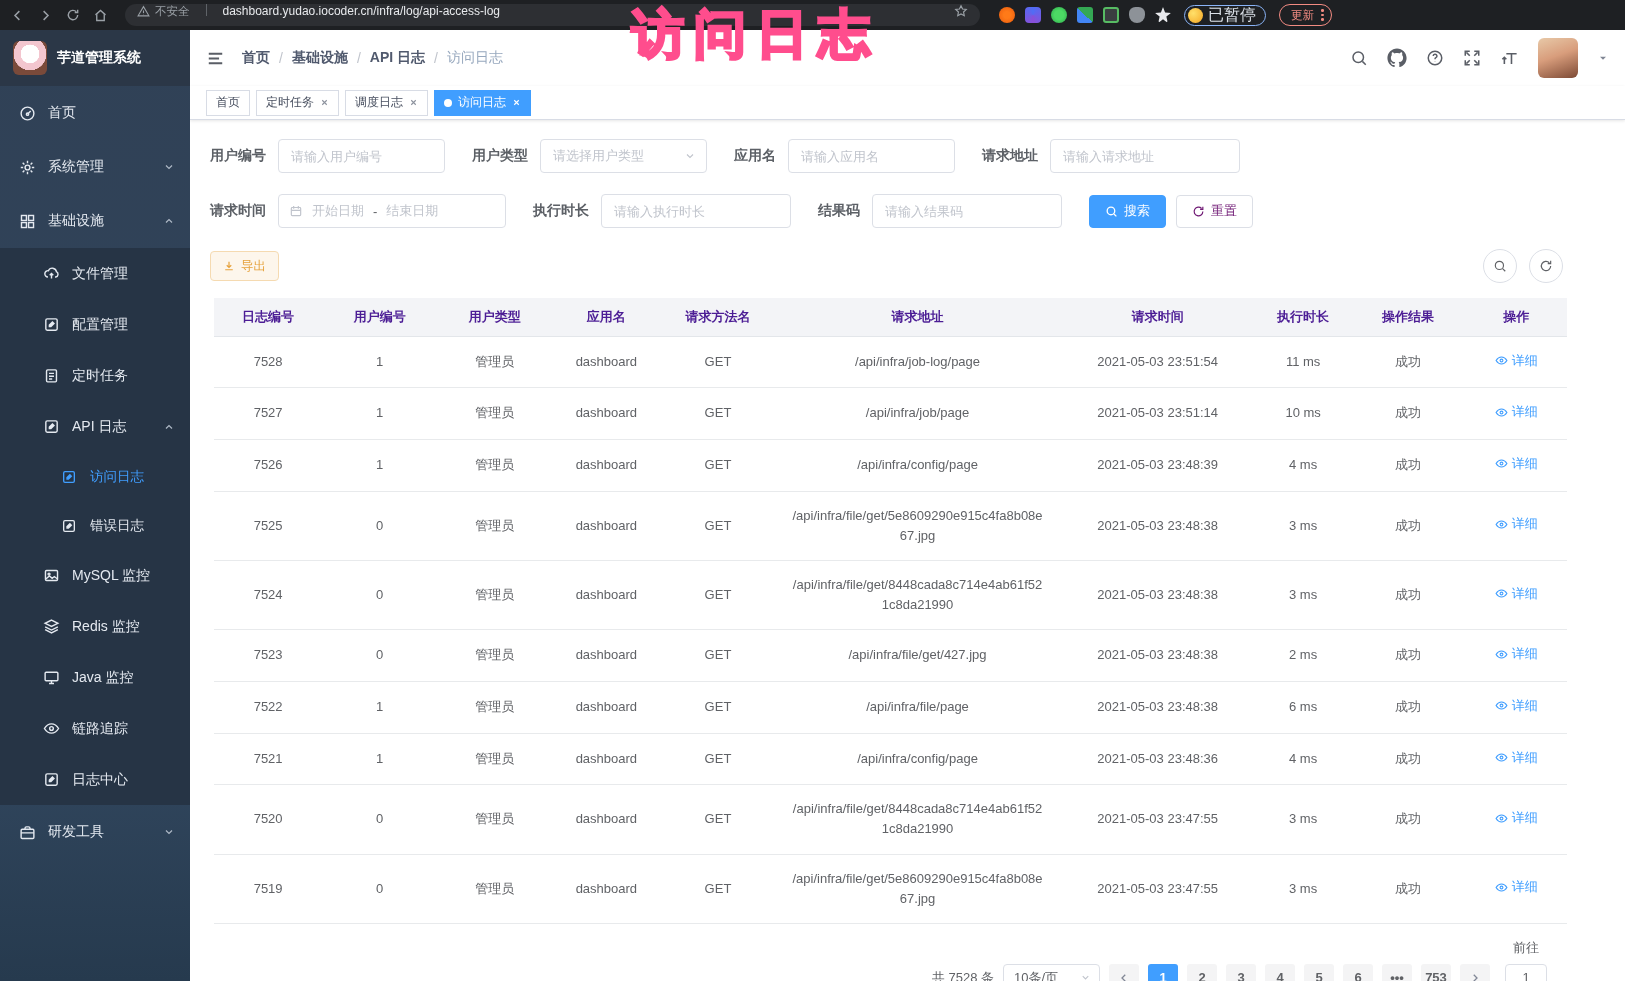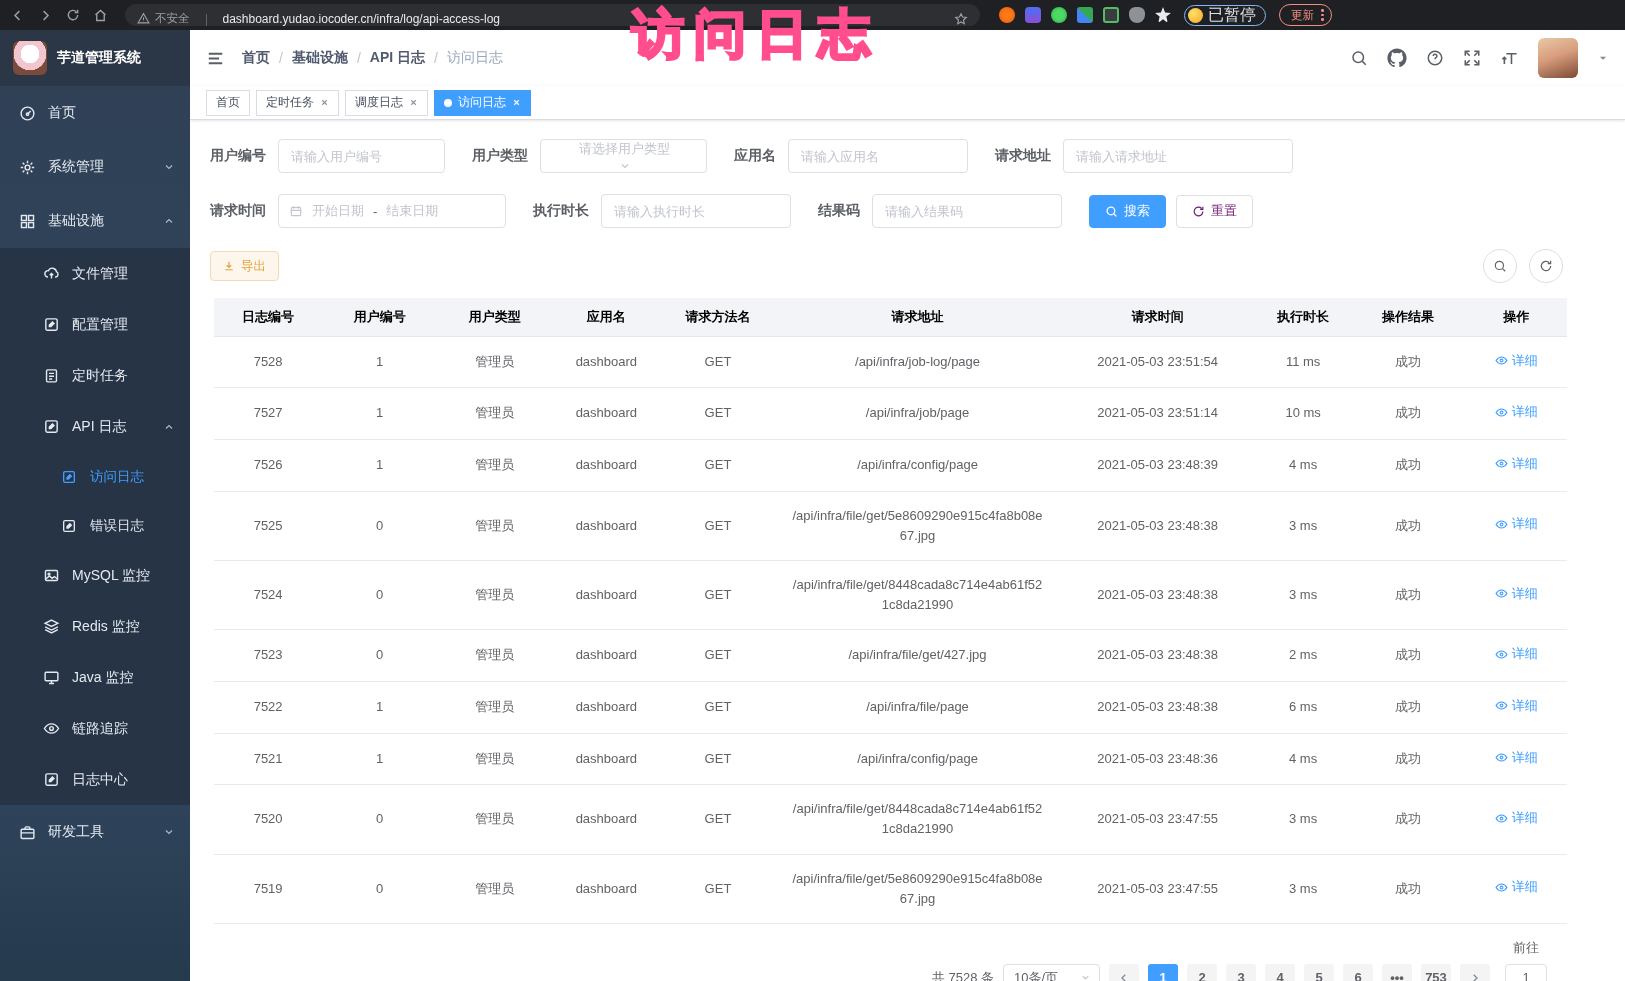--- a/index.html
+++ b/index.html
@@ -2,21 +2,21 @@
 <html><head>
 <meta charset="utf-8">
 <style>
   * { margin:0; padding:0; box-sizing:border-box; }
   html,body { width:1625px; height:981px; overflow:hidden; font-family:"Liberation Sans","DejaVu Sans",sans-serif; background:#fff; }
   .svg { display:block; }
 
   
   .chrome { position:absolute; top:0; left:0; right:0; height:30px; background:#1e2023; display:flex; align-items:center; padding:0 10px; gap:13px; z-index:5; }
   .chrome .navic { color:#9aa0a6; display:flex; align-items:center; }
-  .addr { width:855px; height:22px; background:#2d2f33; border-radius:12px; display:flex; align-items:flex-end; padding:0 12px; gap:16px; color:#e8eaed; font-size:12px; margin-left:4px; }
+  .addr { width:855px; height:22px; background:#2d2f33; border-radius:12px; display:flex; align-items:flex-start; padding:0 12px; gap:16px; color:#e8eaed; font-size:12px; margin-left:4px; }
   .addr .warn { display:flex; align-items:center; gap:5px; color:#9aa0a6; font-size:11.5px; white-space:nowrap; }
   .addr .vdiv { width:1px; height:12px; background:#5f6368; }
   .addr .url { white-space:nowrap; overflow:hidden; }
   .addr .star { margin-left:auto; color:#9aa0a6; }
   .exts { display:flex; align-items:center; gap:10px; margin-left:6px; }
   .extdot { width:16px; height:16px; border-radius:50%; }
   .pill-paused { display:flex; align-items:center; gap:5px; height:21px; border:1px solid #8ab4f8; border-radius:11px; padding:0 9px 0 3px; color:#dbe1e8; font-size:16px; white-space:nowrap; }
   .pill-paused .emoji { width:15px; height:15px; border-radius:50%; background:radial-gradient(circle at 35% 35%, #ffe06a, #f5a623); }
   .pill-update { display:flex; align-items:center; gap:7px; height:22px; border:1.5px solid #f28b82; border-radius:12px; padding:0 7px 0 11px; color:#f28b82; font-size:11.5px; white-space:nowrap; }
   .vdots { display:flex; flex-direction:column; gap:2px; }
@@ -58,35 +58,35 @@
   .tab .dot { width:8px; height:8px; border-radius:50%; background:#fff; }
 
   .content { position:absolute; top:91px; left:0; right:0; bottom:0; background:#fff; padding:18px 22px 0 20px; overflow:hidden; }
 
   
   .frow { display:flex; align-items:center; margin-bottom:21px; }
   .fitem { display:flex; align-items:center; margin-right:27px; }
   .flabel { font-size:14px; color:#5c6066; font-weight:600; margin-right:12px; white-space:nowrap; }
   .finput { height:34px; border:1px solid #dcdfe6; border-radius:4px; padding:0 12px; font-size:13px; color:#1d4ed8; background:#fff; outline:none; font-family:inherit; }
   .finput::placeholder { color:#c0c4cc; }
-  .fselect { width:167px; height:34px; border:1px solid #dcdfe6; border-radius:4px; display:flex; align-items:center; justify-content:space-between; padding:0 10px 0 12px; font-size:13px; color:#c0c4cc; cursor:pointer;flex-direction:column; }
+  .fselect { width:167px; height:34px; border:1px solid #dcdfe6; border-radius:4px; display:flex; align-items:center; justify-content:space-between; padding:0 10px 0 12px; font-size:13px; color:#c0c4cc; cursor:pointer; }
   .daterange { width:228px; height:34px; border:1px solid #dcdfe6; border-radius:4px; display:flex; align-items:center; gap:9px; padding:0 10px; font-size:13px; color:#c0c4cc; }
   .btn { height:33px; border-radius:4px; font-size:13px; display:inline-flex; align-items:center; gap:6px; padding:0 15px; cursor:pointer; border:1px solid transparent; font-family:inherit; }
   .btn-search { background:#409EFF; color:#fff; border-color:#409EFF; }
   .btn-reset { background:#fff; color:#701a75; border-color:#dcdfe6; margin-left:10px; }
 
   
   .toolbar { display:flex; align-items:center; justify-content:space-between; margin-bottom:15px; }
   .btn-export { height:30px; background:#fdf6ec; border:1px solid #f5dab1; color:#e6a23c; border-radius:4px; font-size:12.5px; display:inline-flex; align-items:center; gap:6px; padding:0 12px; cursor:pointer; }
   .minibtns { display:flex; align-items:center; gap:12px; margin-right:40px; }
   .circlebtn { width:34px; height:34px; border:1px solid #dcdfe6; border-radius:50%; display:flex; align-items:center; justify-content:center; color:#606266; cursor:pointer; background:#fff; }
 
   
   table { width:calc(100% - 40px); margin-left:4px; border-collapse:collapse; table-layout:fixed; }
-  th { background:#f3f4f7; color:#000000; font-weight:700; font-size:13px; height:38px; text-align:center; border-bottom:1px solid #e3e6ea; }
+  th { background:#f3f4f7; color:#4c1d95; font-weight:700; font-size:13px; height:38px; text-align:center; border-bottom:1px solid #e3e6ea; }
   td { font-size:13px; color:#606266; text-align:center; padding:14px 4px; border-bottom:1px solid #e8eaec; line-height:1.55; }
   .url-inner { max-width:252px; margin:0 auto; word-break:break-all; }
   .link { color:#409EFF; display:inline-flex; align-items:center; gap:4px; cursor:pointer; white-space:nowrap; }
 
   
   .pagination { display:flex; align-items:center; justify-content:flex-end; padding:15px 56px 0 0; font-size:13px; color:#606266; gap:9px; }
   .psize { width:97px; height:28px; border:1px solid #dcdfe6; border-radius:4px; display:flex; align-items:center; justify-content:space-between; padding:0 8px 0 10px; color:#606266; cursor:pointer; background:#fff; }
   .psize .cd { color:#c0c4cc; display:flex; }
   .pbtn { min-width:30px; height:28px; background:#f4f4f5; border-radius:3px; display:flex; align-items:center; justify-content:center; color:#606266; font-weight:600; padding:0 4px; cursor:pointer; }
   .pbtn.active { background:#409EFF; color:#fff; }
@@ -434,25 +434,25 @@
         <span class="flabel">用户类型</span>
         <div class="fselect">
           <span>请选择用户类型</span>
           <svg class="svg" width="12" height="12" viewBox="0 0 24 24" fill="none" stroke="#c0c4cc" stroke-width="2.2">
               <path d="M6 9l6 6 6-6"></path>
             </svg>
         </div>
       </div>
       <div class="fitem">
         <span class="flabel">应用名</span>
-        <input class="finput" style="width: 180px;" placeholder="请输入应用名">
+        <input class="finput" style="width: 167px;" placeholder="请输入应用名">
       </div>
       <div class="fitem">
         <span class="flabel">请求地址</span>
-        <input class="finput" style="width: 230px;" placeholder="请输入请求地址">
+        <input class="finput" style="width: 190px;" placeholder="请输入请求地址">
       </div>
     </div>
 
     <div class="frow">
       <div class="fitem">
         <span class="flabel">请求时间</span>
         <div class="daterange">
           <svg class="svg" width="14" height="14" viewBox="0 0 24 24" fill="none" stroke="#c0c4cc" stroke-width="2">
               <rect x="4" y="6" width="16" height="14" rx="1.5"></rect>
               <path d="M8 3.5V8M16 3.5V8M4 11h16"></path>

